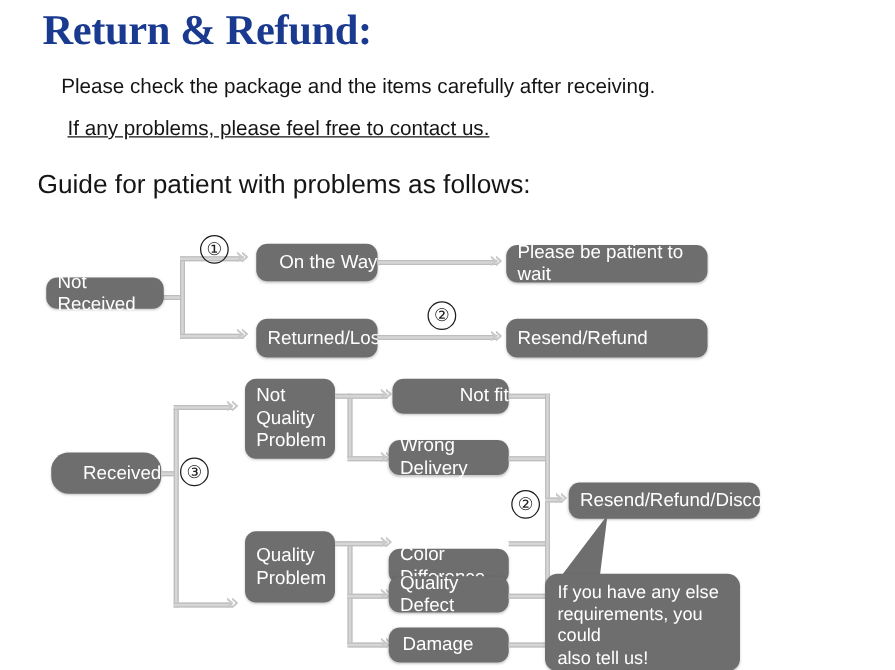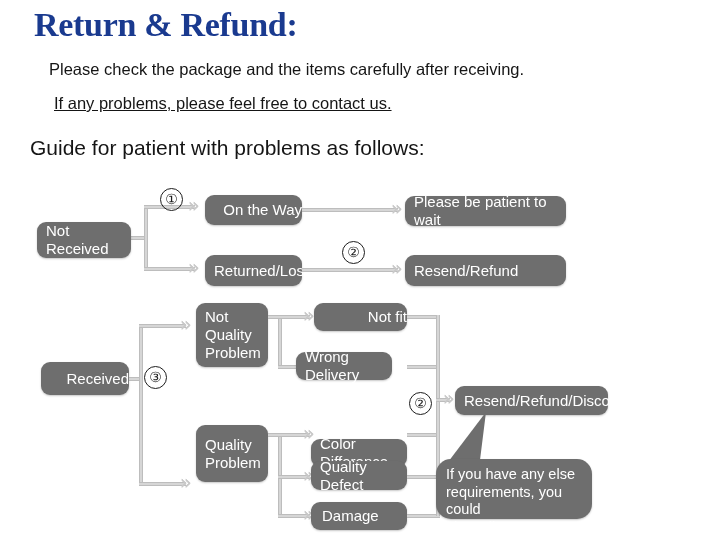--- a/index.html
+++ b/index.html
@@ -127,21 +127,21 @@
 
   <div class="hline" style="left:130px; top:236px; width:18px;"></div>
   <div class="vline" style="left:144px; top:207px; height:64px;"></div>
   <div class="hline" style="left:144px; top:205px; width:51px;"></div>
   <div class="hline" style="left:144px; top:267px; width:51px;"></div>
   <div class="arrow" style="left:188px; top:196px;">»</div>
   <div class="arrow" style="left:188px; top:258px;">»</div>
 
   <div class="circnum" style="left:160px; top:188px;">①</div>
 
-  <div class="node left" style="left:37px; top:222px; width:94px; height:36px;">
+  <div class="node left" style="left:37px; top:222px; width:94px; height:25px;">
     <span class="lbl">Not Received</span>
   </div>
 
   <div class="node center" style="left:205px; top:195px; width:97px; height:30px;">
     <span class="lbl">On the Way</span>
   </div>
 
   <div class="node left" style="left:205px; top:255px; width:97px; height:31px;">
     <span class="lbl">Returned/Lost</span>
   </div>
@@ -155,21 +155,21 @@
   <div class="circnum" style="left:342px; top:241px;">②</div>
 
   <div class="node left" style="left:405px; top:196px; width:161px; height:30px;">
     <span class="lbl">Please be patient to wait</span>
   </div>
 
   <div class="node left" style="left:405px; top:255px; width:161px; height:31px;">
     <span class="lbl">Resend/Refund</span>
   </div>
 
-  <div class="node center" style="left:41px; top:362px; width:88px; height:33px;">
+  <div class="node center" style="left:41px; top:362px; width:88px; height:33px;border-radius:14px;">
     <span class="lbl">Received</span>
   </div>
 
   <div class="hline" style="left:129px; top:377px; width:14px;"></div>
   <div class="vline" style="left:139px; top:326px; height:160px;"></div>
   <div class="hline" style="left:139px; top:324px; width:47px;"></div>
   <div class="hline" style="left:139px; top:482px; width:47px;"></div>
   <div class="arrow" style="left:180px; top:315px;">»</div>
   <div class="arrow" style="left:180px; top:473px;">»</div>
 
@@ -199,21 +199,21 @@
   <div class="hline" style="left:278px; top:475px; width:32px;"></div>
   <div class="hline" style="left:278px; top:514px; width:32px;"></div>
   <div class="arrow" style="left:303px; top:424px;">»</div>
   <div class="arrow" style="left:303px; top:466px;">»</div>
   <div class="arrow" style="left:303px; top:505px;">»</div>
 
   <div class="node center" style="left:314px; top:303px; width:93px; height:28px;padding-left:36px;">
     <span class="lbl">Not fit</span>
   </div>
 
-  <div class="node left" style="left:296px; top:352px; width:96px; height:28px;">
+  <div class="node left" style="left:311px; top:352px; width:96px; height:28px;">
     <span class="lbl">Wrong Delivery</span>
   </div>
 
   <div class="node left" style="left:311px; top:419px; width:96px; height:28px;margin-top:20px;">
     <span class="lbl">Color Difference</span>
   </div>
 
   <div class="node left" style="left:311px; top:461px; width:96px; height:29px;">
     <span class="lbl">Quality Defect</span>
   </div>
@@ -234,17 +234,17 @@
   <div class="circnum" style="left:409px; top:392px; background:#ffffff;">②</div>
 
   <div class="node left" style="left:455px; top:386px; width:153px; height:29px;">
     <span class="lbl">Resend/Refund/Discount</span>
   </div>
 
   <svg style="position:absolute;left:430px;top:400px;width:130px;height:90px;overflow:visible;">
     <polygon points="56,12 12,70 50,60" fill="#6e6e6e"></polygon>
   </svg>
 
-  <div class="callout" style="left:436px; top:459px; width:156px; height:60px;border-radius:15px;">If you have any else
+  <div class="callout" style="left:436px; top:459px; width:156px; height:78px;">If you have any else
 requirements, you could
 also tell us!</div>
 
 </div>
 
 </body></html>

